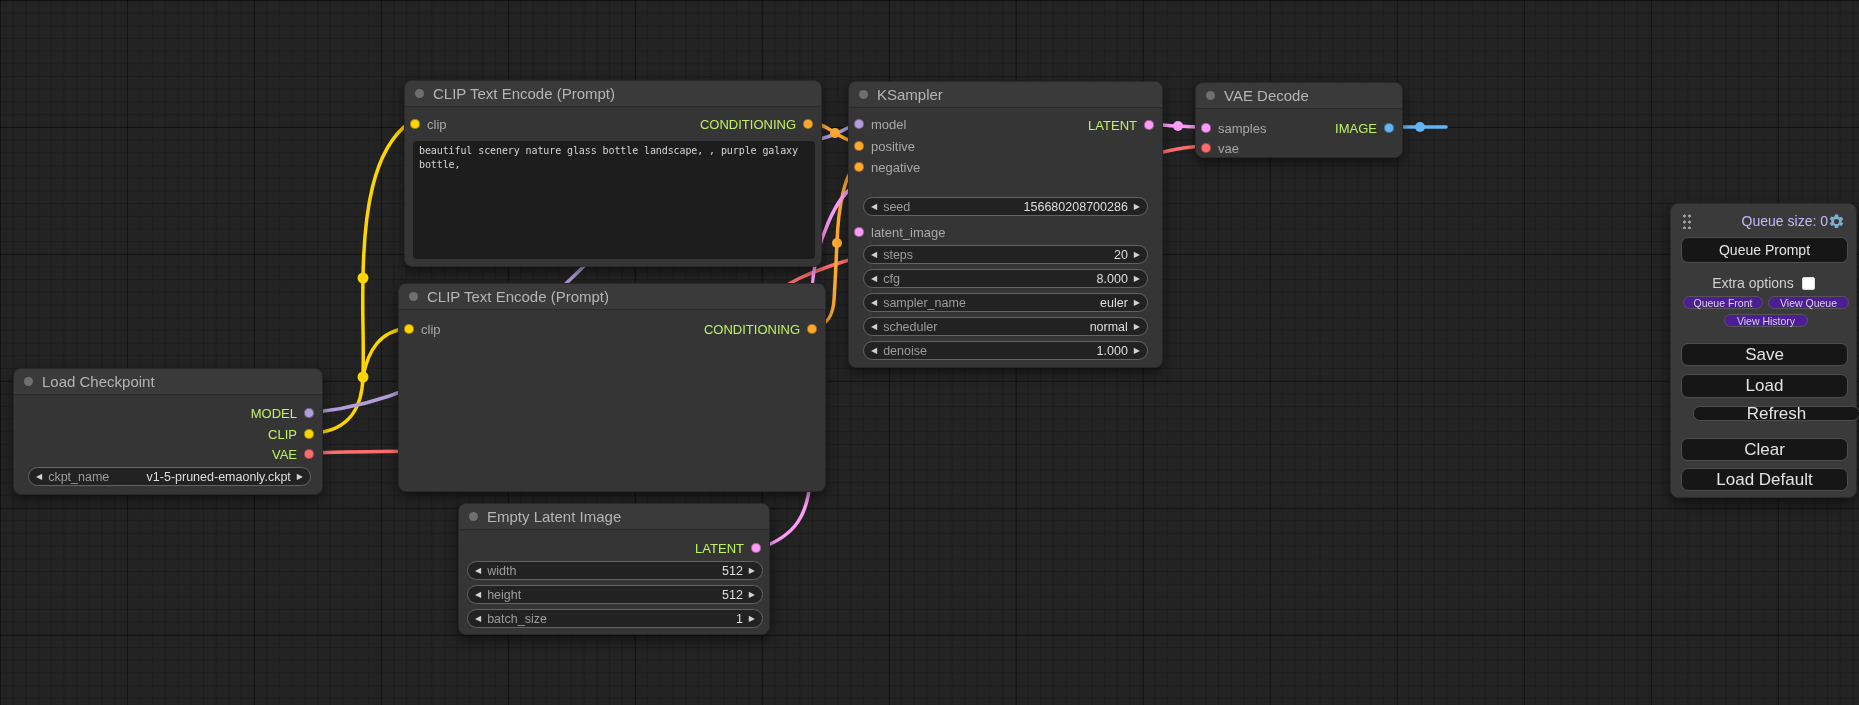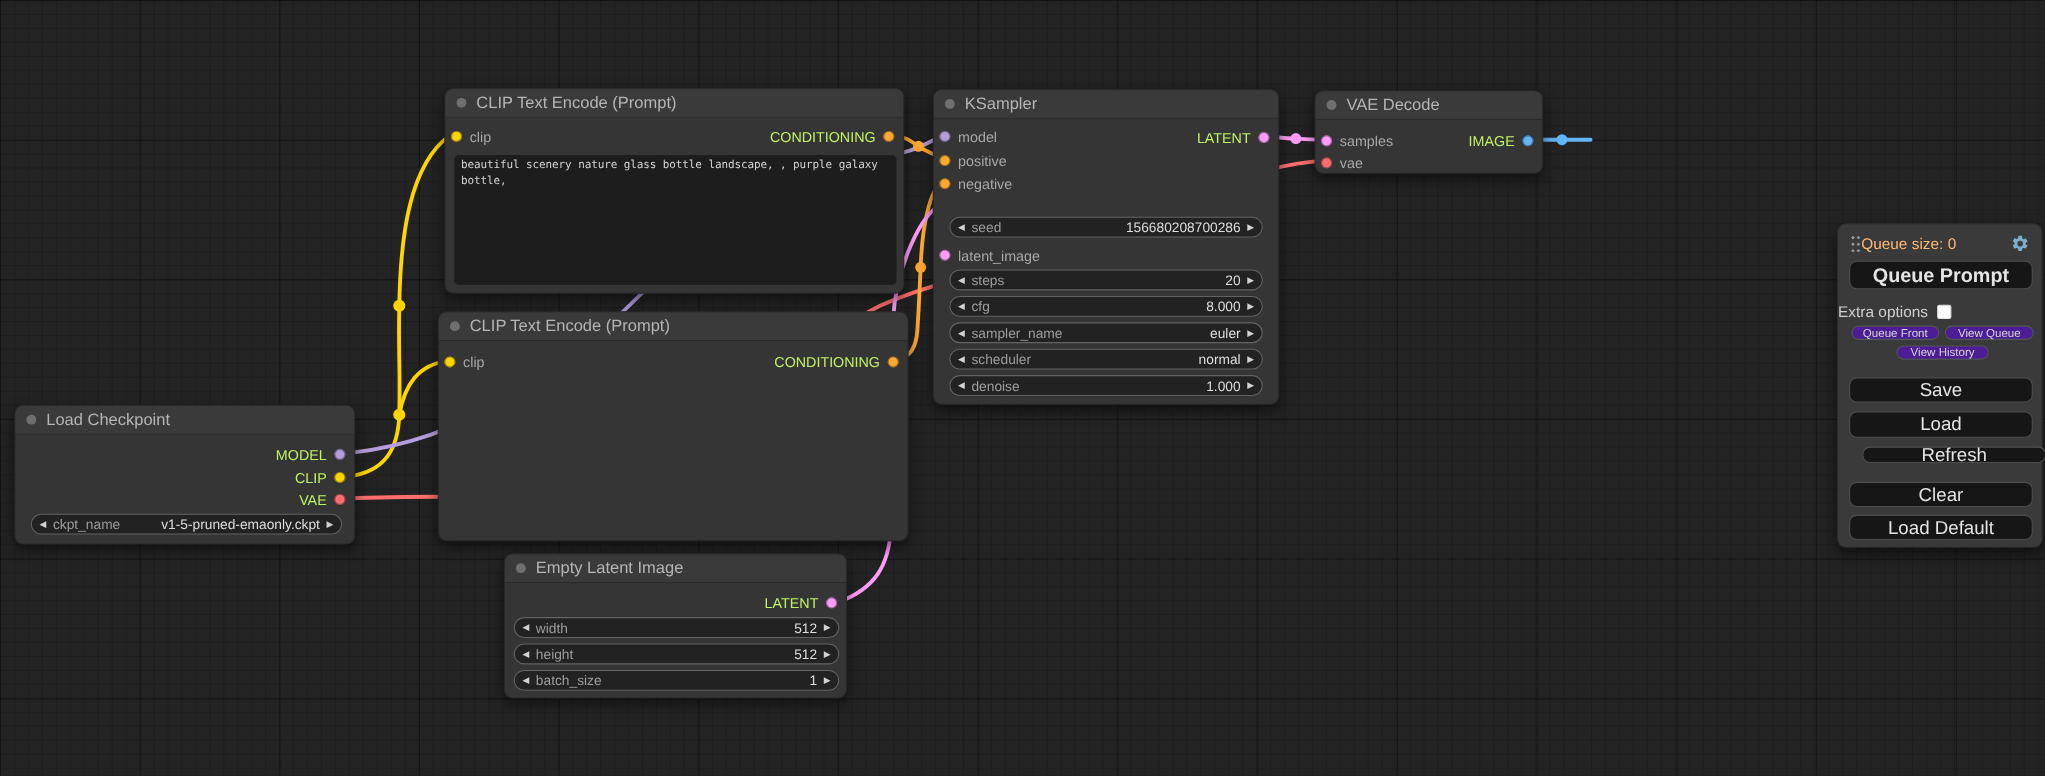--- a/index.html
+++ b/index.html
@@ -39,28 +39,28 @@
   .prompt{
     position:absolute;background:#1d1d1d;border-radius:4px;color:#d4d4d4;
     font-family:"DejaVu Sans Mono", monospace;font-size:10px;letter-spacing:-0.1px;
     line-height:14px;padding:3px 6px;white-space:pre-wrap;overflow:hidden;
   }
   .qpanel{
     position:absolute;left:1670px;top:203px;width:187px;height:295px;z-index:3;
     background:#3a3a3a;border-radius:8px;border:1px solid #2c2c2c;box-shadow:0 6px 14px rgba(0,0,0,0.55);
   }
   .qhead{position:absolute;left:0;top:6px;width:100%;height:22px;display:flex;align-items:center;padding:0 11px;}
-  .qsize{flex:1;text-align:left;color:#fdba74;font-size:14px;}
+  .qsize{flex:1;text-align:right;color:#c4b5fd;font-size:14px;}
   .drag-dots{width:10px;height:16px;background-image:radial-gradient(#9a9a9a 1.2px, transparent 1.4px);background-size:5px 6px;}
   .qbtn{
     position:absolute;left:10px;width:167px;background:#161616;border:1px solid #4e4e4e;border-radius:7px;
     color:#e4e4e4;display:flex;align-items:center;justify-content:center;font-size:17px;cursor:pointer;
   }
   .qbtn.small{font-size:10.5px;background:#4c1d95;border-color:#555;border-radius:8px;color:#d6d6d6;}
-  .extra-row{position:absolute;left:0;top:71px;width:100%;display:flex;align-items:center;justify-content:flex-start;gap:8px;color:#cfcfcf;font-size:14px;}
+  .extra-row{position:absolute;left:0;top:71px;width:100%;display:flex;align-items:center;justify-content:center;gap:8px;color:#cfcfcf;font-size:14px;}
   .checkbox{width:13px;height:13px;background:#fff;border-radius:2px;border:1px solid #ddd;}
 </style>
 </head>
 <body>
 
 <div class="canvas">
 
   <svg class="wires" width="1859" height="705">
     <g fill="none" stroke-width="3.5" stroke-linecap="round">
       <path d="M317,433 C350,429 362,408 363,377 C364,330 362,322 363,278 C364,215 372,150 409,123" stroke="#FFD500"></path>
@@ -251,21 +251,21 @@
 
 
   <div class="qpanel">
     <div class="qhead">
       <span class="drag-dots"></span>
       <span class="qsize">Queue size: 0</span>
       <svg width="17" height="17" viewBox="0 0 24 24">
         <path d="M19.14,12.94a7.14,7.14 0 0,0 .06-.94 7.14,7.14 0 0,0-.06-.94l2.03-1.58a.5.5 0 0,0 .12-.64l-1.92-3.32a.5.5 0 0,0-.61-.22l-2.39,.96a7.3,7.3 0 0,0-1.62-.94l-.36-2.54A.5.5 0 0,0 13.9,2h-3.8a.5.5 0 0,0-.49.42l-.36,2.54a7.3,7.3 0 0,0-1.62.94l-2.39-.96a.5.5 0 0,0-.61.22L2.71,8.48a.5.5 0 0,0 .12.64l2.03,1.58a7.14,7.14 0 0,0 0,1.88l-2.03,1.58a.5.5 0 0,0-.12.64l1.92,3.32c.14.24.42.34.61.22l2.39-.96c.5.38,1.03.7,1.62.94l.36,2.54c.04.24.25.42.49.42h3.8c.24,0,.45-.18.49-.42l.36-2.54a7.3,7.3 0 0,0 1.62-.94l2.39.96c.23.09.47,0,.61-.22l1.92-3.32a.5.5 0 0,0-.12-.64zM12,15.6A3.6,3.6 0 1,1 15.6,12 3.6,3.6 0 0,1 12,15.6z" fill="#7BAFCE"></path>
       </svg>
     </div>
-    <div class="qbtn" style="top:33px;height:26px;font-size:18px;font-weight:bold;">Queue Prompt</div>
+    <div class="qbtn" style="top:33px;height:26px;font-size:14px;">Queue Prompt</div>
     <div class="extra-row">
       <span>Extra options</span>
       <span class="checkbox"></span>
     </div>
     <div class="qbtn small" style="left:12px;top:92px;width:80px;height:13px;">Queue Front</div>
     <div class="qbtn small" style="left:97px;top:92px;width:81px;height:13px;">View Queue</div>
     <div class="qbtn small" style="left:53px;top:110px;width:84px;height:13px;">View History</div>
     <div class="qbtn" style="top:139px;height:23px;">Save</div>
     <div class="qbtn" style="top:170px;height:24px;">Load</div>
     <div class="qbtn" style="top:202px;height:15px;margin-left:12px;">Refresh</div>

